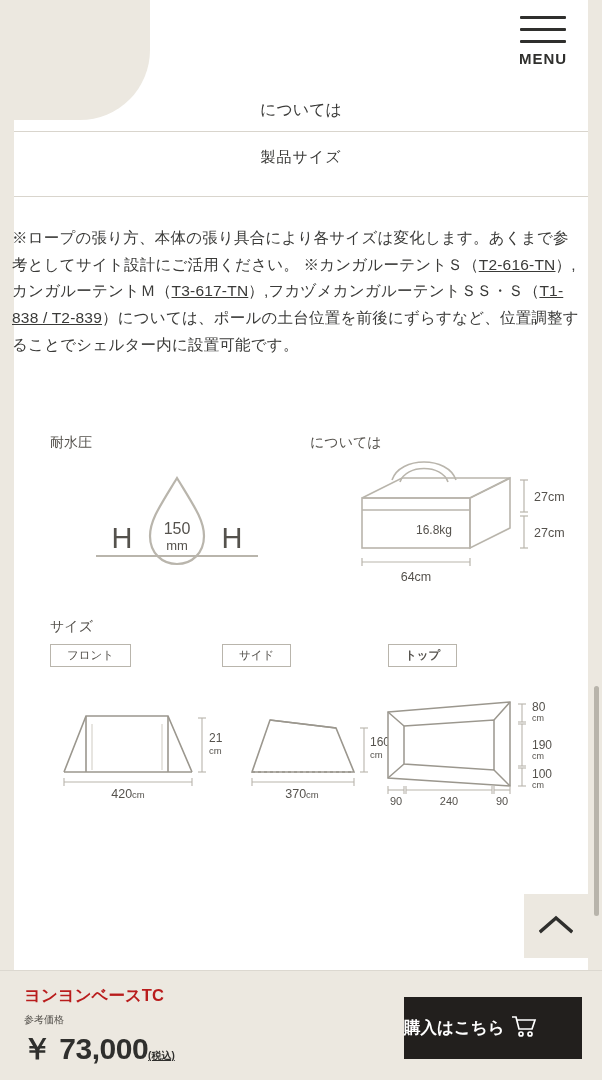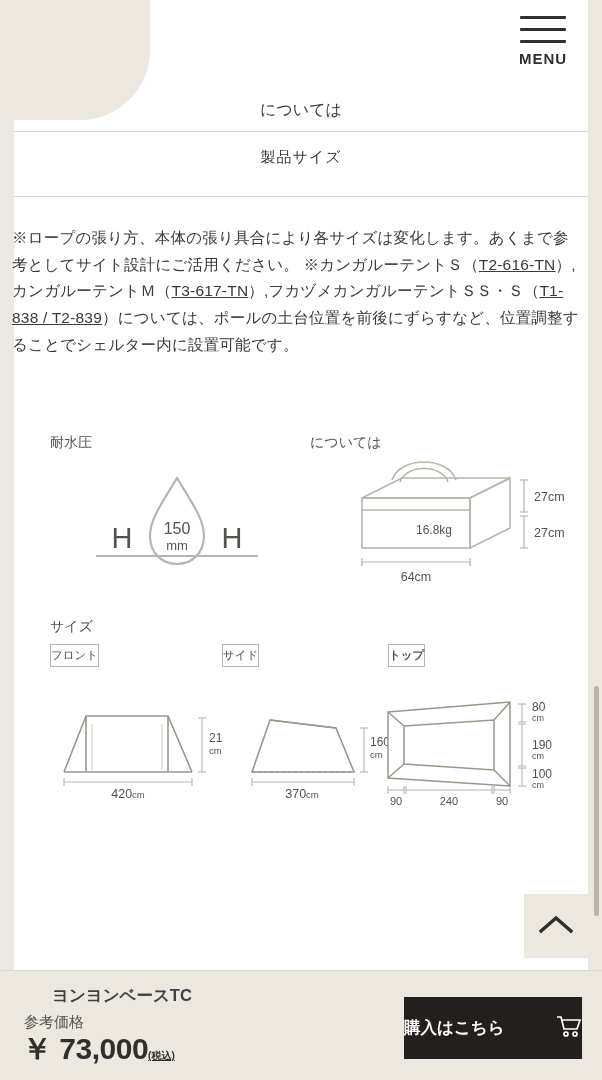--- a/index.html
+++ b/index.html
@@ -125,21 +125,21 @@
   .pack-wrap { position: absolute; left: 330px; top: 18px; }
 
   .row2 { position: relative; margin-top: 6px; height: 200px; }
   .size-lbl { position: absolute; left: 28px; top: 0; }
   .chip {
     position: absolute;
     border: 1px solid #b9b5ac;
     background: #ffffff;
     font-size: 11.5px;
     color: #55524d;
-    padding: 3px 0;
+    padding: 3px 16px;
   }
   .chip-front { left: 28px; top: 26px; }
   .chip-side  { left: 200px; top: 26px; }
   .chip-top   { left: 366px; top: 26px; font-weight: bold; }
 
   .fig-front { position: absolute; left: 20px; top: 56px; }
   .fig-side  { position: absolute; left: 196px; top: 56px; }
   .fig-top   { position: absolute; left: 360px; top: 50px; }
 
   
@@ -160,40 +160,40 @@
 
   
   .bottombar {
     position: absolute; left: 0; right: 0; bottom: 0;
     height: 110px;
     background: #ece8e0;
     border-top: 1px solid #dcd8d0;
   }
   .prod-name {
     position: absolute; left: 24px; top: 14px;
-    font-size: 16.5px; font-weight: bold; color: #404040; margin-left: 28px;
+    font-size: 16.5px; font-weight: bold; color: #b91c1c;
   }
   .price-label {
     position: absolute; left: 24px; top: 42px;
-    font-size: 15px; color: #55524d;
+    font-size: 10px; color: #55524d;
   }
   .price {
     position: absolute; left: 22px; top: 58px;
     font-size: 30px; font-weight: bold; color: #2f2f2d;
     letter-spacing: -0.5px;
   }
   .price .tax {
     font-size: 10px; font-weight: bold; letter-spacing: 0; text-decoration: underline;
   }
   .buy-btn {
     position: absolute; right: 20px; top: 26px;
     width: 178px; height: 62px;
     background: #221f1d;
     color: #ffffff;
-    display: flex; align-items: center; justify-content: space-between;
+    display: flex; align-items: center; justify-content: flex-start;
     gap: 6px;
     font-size: 16.5px; font-weight: bold;
     cursor: pointer;
   }
   svg text { font-family: "Liberation Sans", sans-serif; }
 </style>
 </head>
 <body>
 
 <div class="page">

